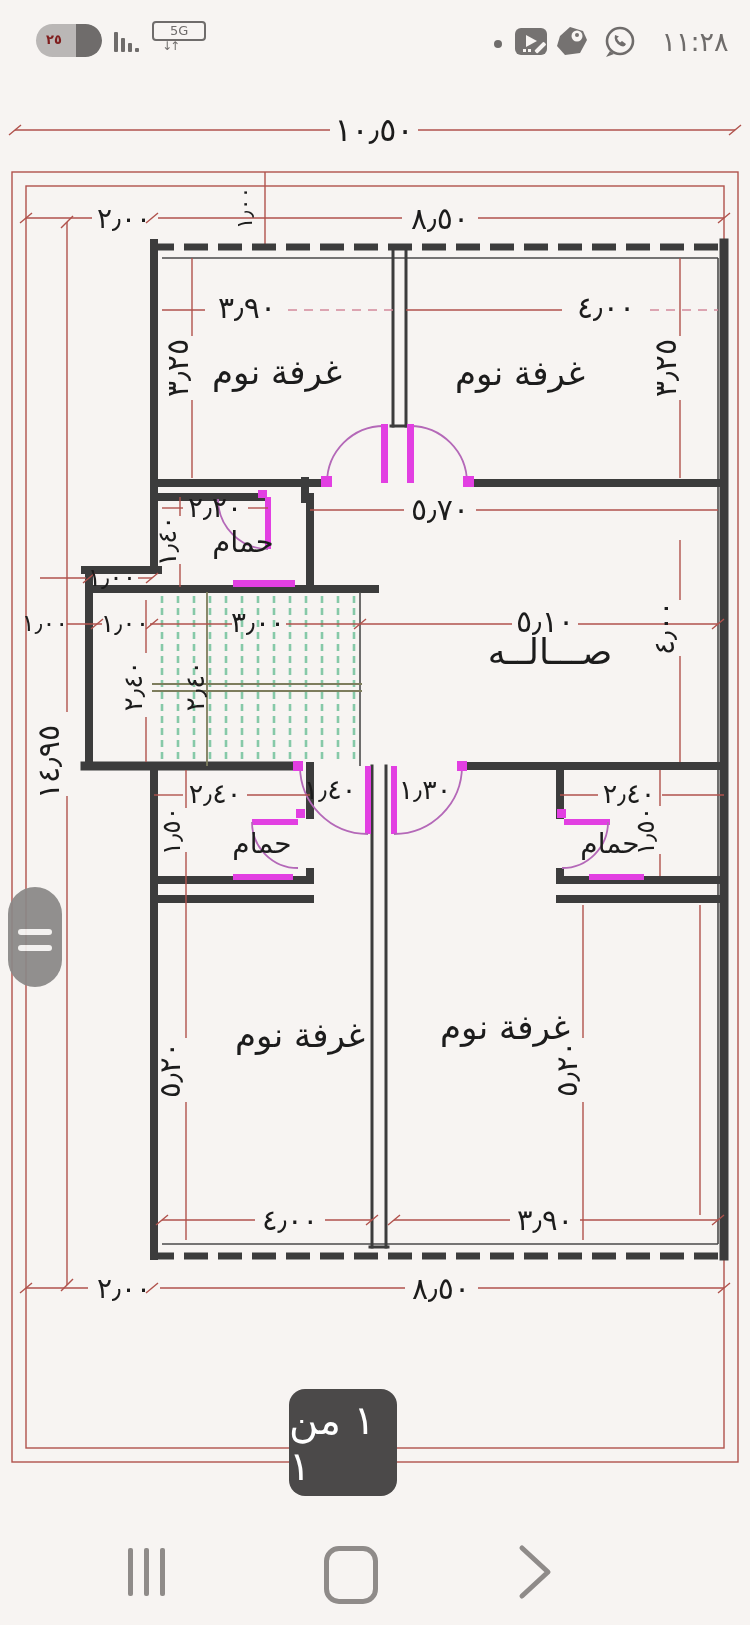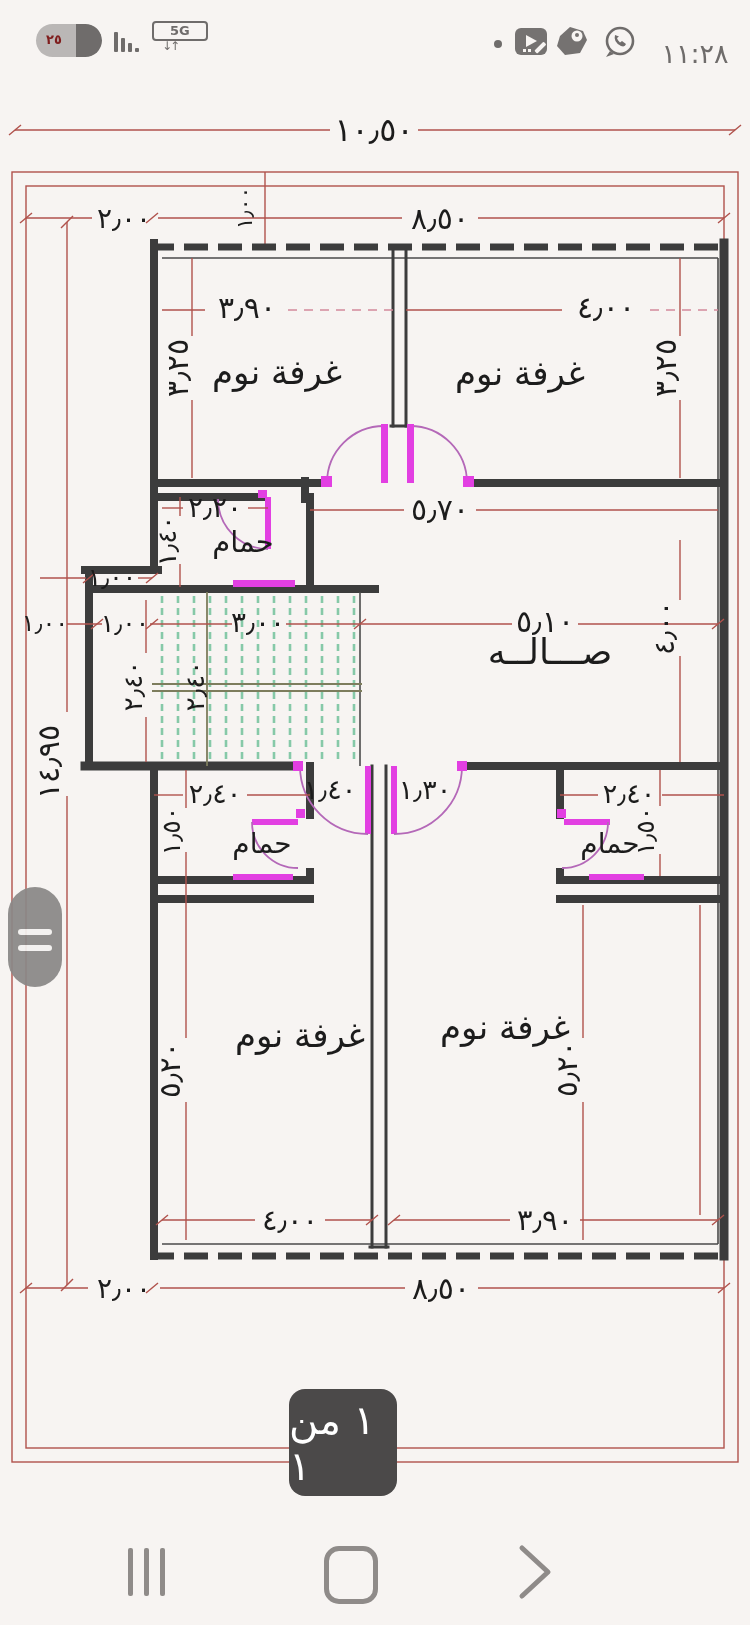--- a/index.html
+++ b/index.html
@@ -12,24 +12,24 @@
   .statusbar{position:absolute;left:0;top:0;width:750px;height:80px;}
   .battery{position:absolute;left:36px;top:24px;width:66px;height:33px;border-radius:17px;
     background:#bab7b6;overflow:hidden;}
   .battery .cap{position:absolute;right:0;top:0;width:26px;height:33px;background:#6f6c6b;
     border-radius:0 17px 17px 0;}
   .battery .pct{position:absolute;left:10px;top:8px;color:#7f1d1d;font-size:13px;font-weight:bold;}
   .sigbars{position:absolute;left:114px;top:28px;width:26px;height:26px;}
   .sigbars i{position:absolute;bottom:2px;background:#6f6c6b;width:4px;border-radius:1px;}
   .fiveg{position:absolute;left:152px;top:20px;width:36px;text-align:center;color:#6f6c6b;}
   .fiveg .box{display:inline-block;border:2px solid #6f6c6b;border-radius:4px;
-    font-size:13px;font-weight:bold;padding:1px 16px;line-height:14px;}
+    font-size:13px;font-weight:normal;padding:1px 16px;line-height:14px;}
   .fiveg .arr{font-size:12px;letter-spacing:-2px;line-height:10px;}
   .dot{position:absolute;left:494px;top:40px;width:8px;height:8px;border-radius:50%;background:#6f6c6b;}
-  .time{position:absolute;left:652px;top:38px;width:86px;color:#6f6c6b;font-size:27px;text-align:center;}
+  .time{position:absolute;left:652px;top:26px;width:86px;color:#6f6c6b;font-size:27px;text-align:center;}
   
   svg.plan{position:absolute;left:0;top:0;}
   .red{stroke:#b0524c;stroke-width:1.4;fill:none;}
   .redpd{stroke:#d4899c;stroke-width:1.6;fill:none;stroke-dasharray:9 7;}
   .w8{stroke:#3c3c3c;stroke-width:8;stroke-linecap:square;fill:none;}
   .w9{stroke:#3c3c3c;stroke-width:9;stroke-linecap:square;fill:none;}
   .w3{stroke:#3c3c3c;stroke-width:3;stroke-linecap:square;fill:none;}
   .wd{stroke:#3c3c3c;stroke-width:7;stroke-linecap:butt;fill:none;stroke-dasharray:24 10;}
   .thin{stroke:#4a4a4a;stroke-width:1.6;fill:none;}
   .olv{stroke:#7d7d5d;stroke-width:1.8;fill:none;}

